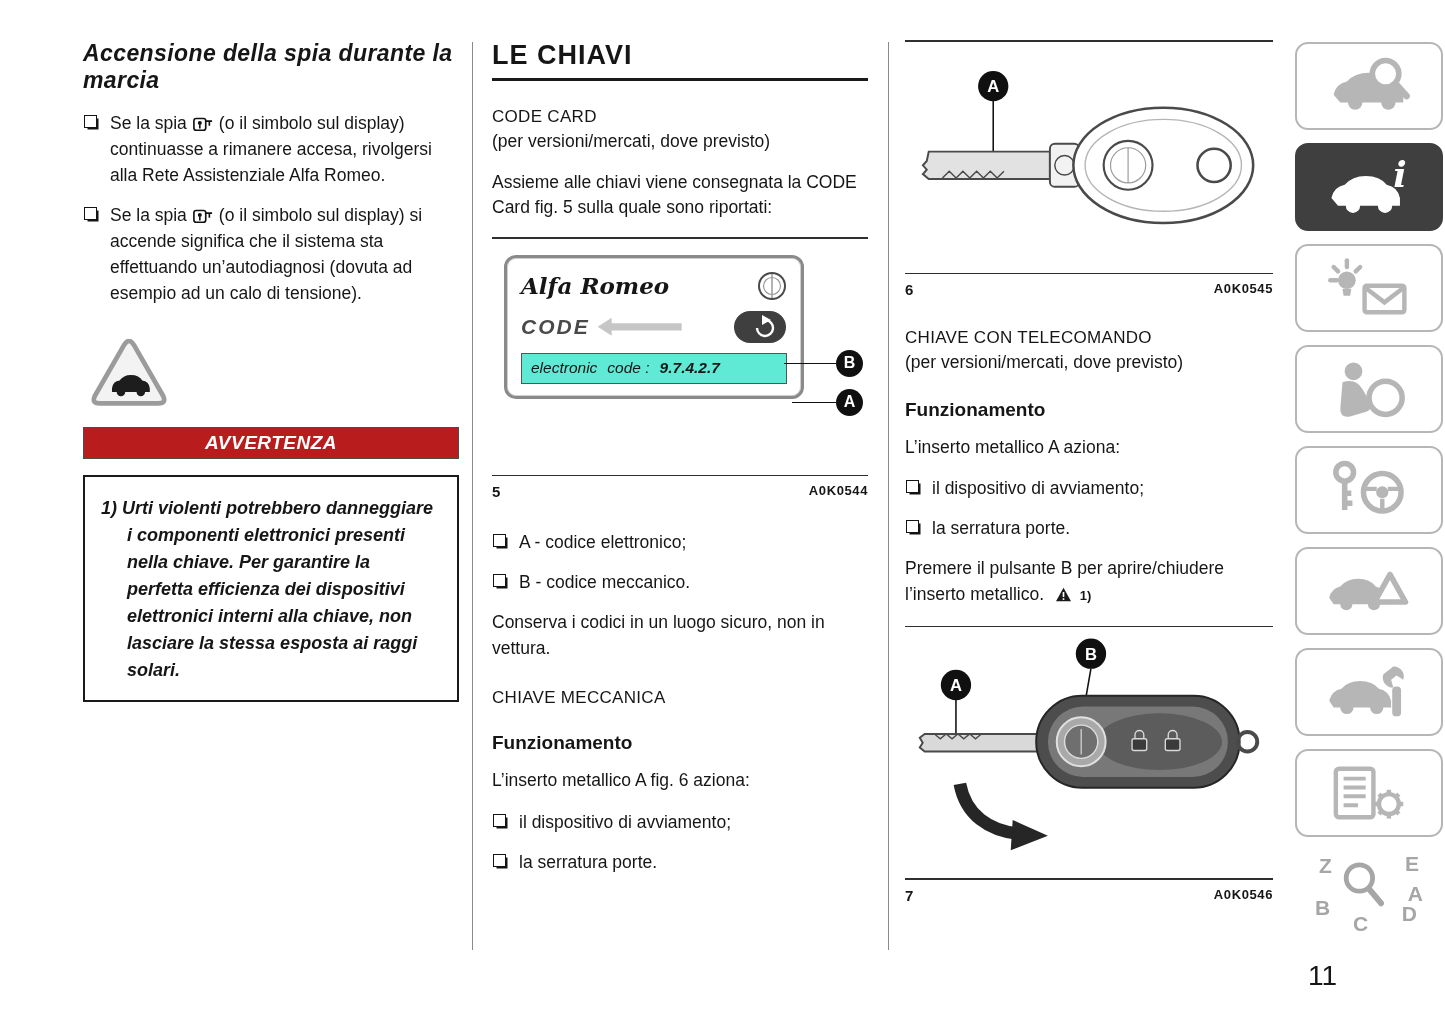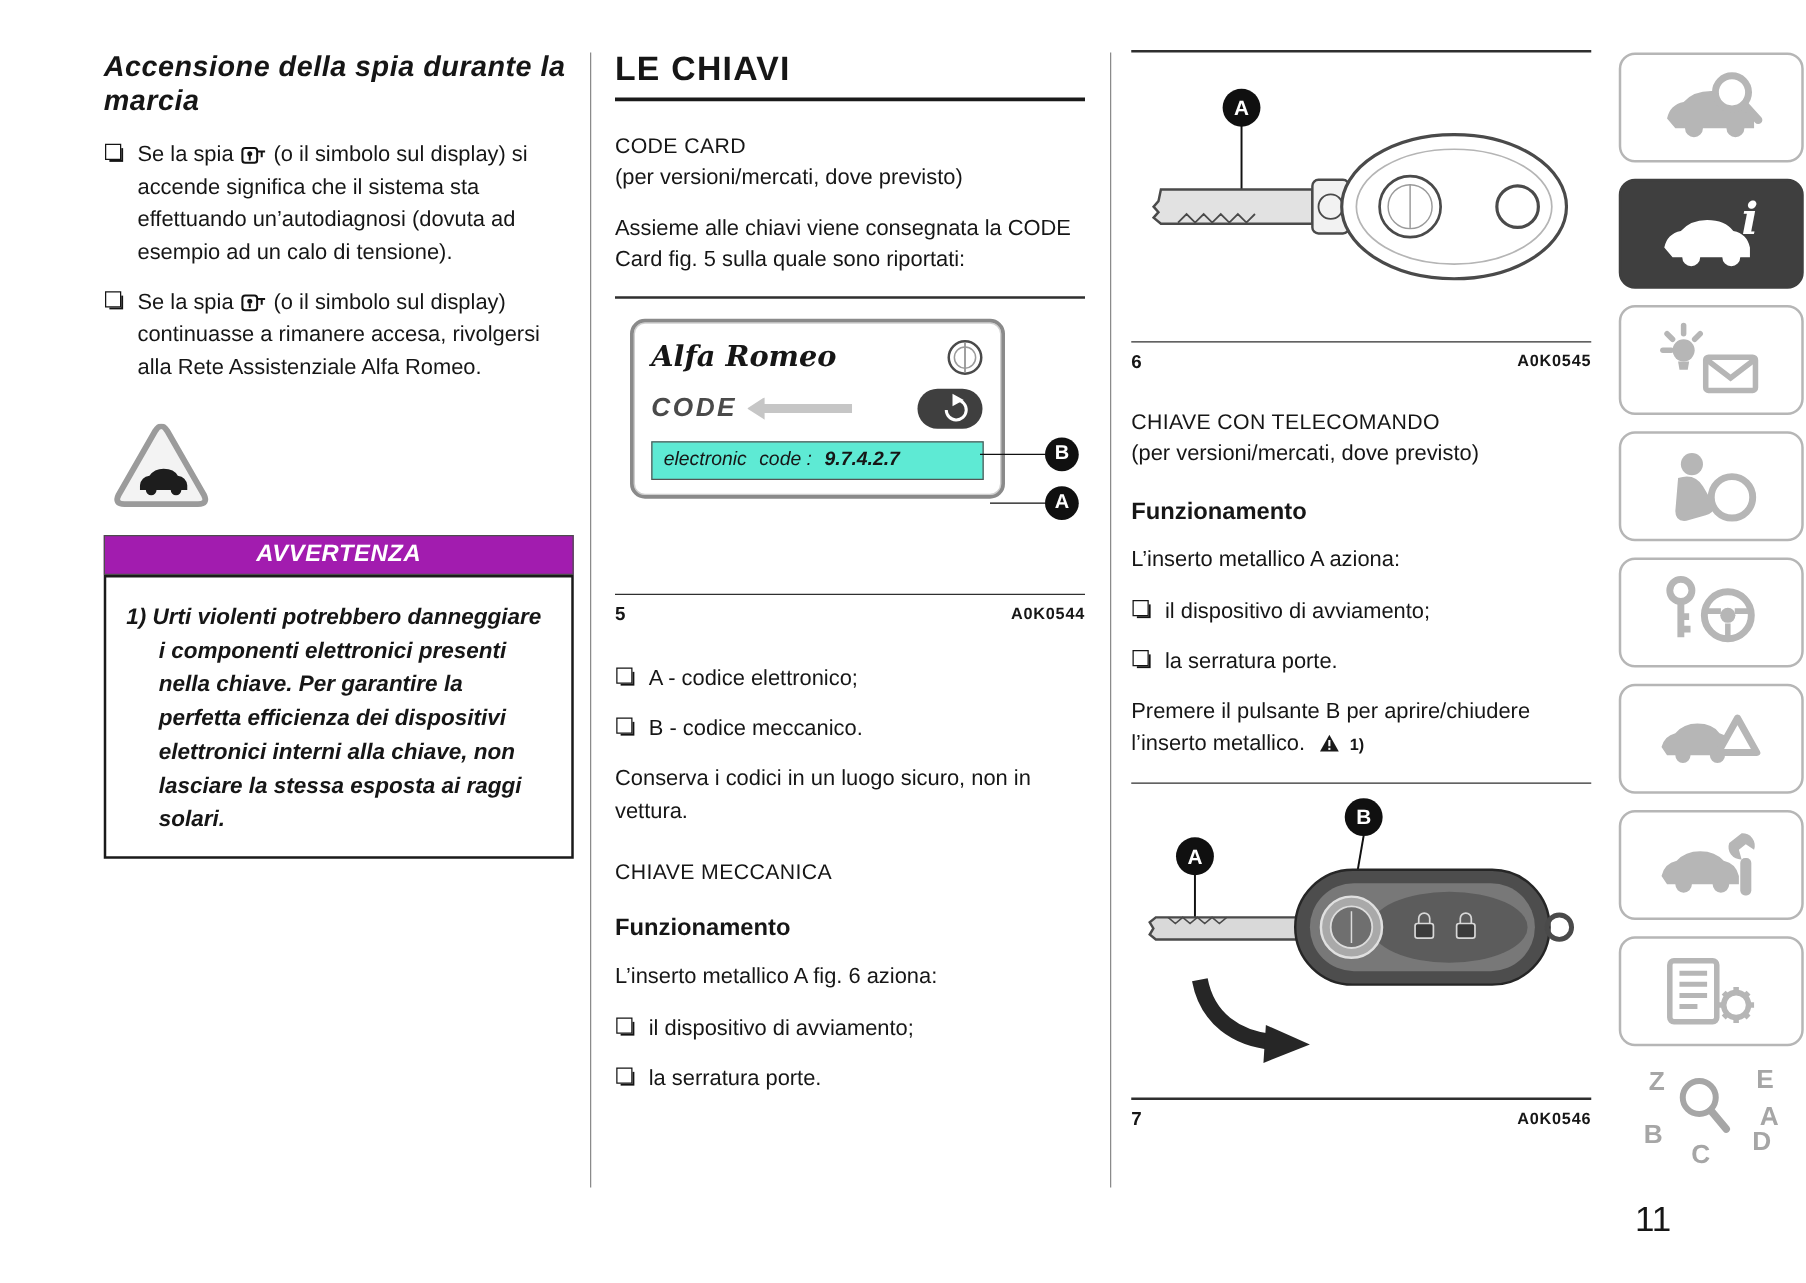--- a/index.html
+++ b/index.html
@@ -20,23 +20,23 @@
   .h-sec.first{margin-top:0;}
   .h-sub{font-size:19px;font-weight:bold;margin:24px 0 14px;}
   .sub{font-size:17.5px;margin:0 0 16px;line-height:1.4;}
   .body{font-size:17.5px;line-height:1.48;margin:0 0 16px;}
   .li{position:relative;padding-left:27px;margin:0 0 14px;font-size:17.5px;line-height:1.48;}
   .sq{position:absolute;left:1px;top:4px;width:11px;height:11px;border:1.8px solid #141414;background:#fff;box-shadow:2.5px 2.5px 0 -1px #141414;}
   .inline-key{vertical-align:-4px;margin:0 5px;}
 
   
   .tri-wrap{margin:32px 0 0 6px;}
-  .avv-bar{margin-top:14px;background:#a21caf;border:1px solid #4c4c4c;color:#fff;
+  .avv-bar{margin-top:14px;background:#b91c1c;border:1px solid #4c4c4c;color:#fff;
     font-style:italic;font-weight:bold;font-size:19px;text-align:center;padding:4px 0;letter-spacing:.5px;}
-  .warn-box{border:2px solid #1a1a1a;padding:18px 18px 16px 16px;}
+  .warn-box{border:2px solid #1a1a1a;margin-top:16px;padding:18px 18px 16px 16px;}
   .warn-box p{margin:0;font-style:italic;font-weight:bold;font-size:18px;line-height:1.5;padding-left:26px;text-indent:-26px;}
 
   
   .figure{margin:0 0 30px;}
   .figline{height:1.5px;background:#2f2f2f;}
   .figcap{display:flex;justify-content:space-between;margin-top:7px;font-weight:bold;}
   .fignum{font-size:15px;}
   .figcode{font-size:13px;letter-spacing:.6px;}
   .figsvg{display:block;margin:8px auto 8px;}
 
@@ -86,30 +86,30 @@
 <div class="col" id="col-left">
   <h1 class="h-page">Accensione della spia durante la marcia</h1>
 
   <p class="li">
     <span class="sq"></span>
     <span>Se la spia</span><svg class="inline-key" viewBox="0 0 24 22" width="22" height="20">
         <rect x="2" y="6" width="13" height="13" rx="2.5" fill="none" stroke="#111" stroke-width="1.8"></rect>
         <circle cx="8.5" cy="11" r="2.2" fill="#111"></circle>
         <path d="M8.5 13 v4" stroke="#111" stroke-width="1.8"></path>
         <path d="M15 9 h7 m-3 0 v5" stroke="#111" stroke-width="1.8" fill="none"></path>
-      </svg><span>(o il simbolo sul display) si accende significa che il sistema sta effettuando un’autodiagnosi (dovuta ad esempio ad un calo di tensione).</span>
+      </svg><span>(o il simbolo sul display) continuasse a rimanere accesa, rivolgersi alla Rete Assistenziale Alfa Romeo.</span>
   </p>
   <p class="li">
     <span class="sq"></span>
     <span>Se la spia</span><svg class="inline-key" viewBox="0 0 24 22" width="22" height="20">
         <rect x="2" y="6" width="13" height="13" rx="2.5" fill="none" stroke="#111" stroke-width="1.8"></rect>
         <circle cx="8.5" cy="11" r="2.2" fill="#111"></circle>
         <path d="M8.5 13 v4" stroke="#111" stroke-width="1.8"></path>
         <path d="M15 9 h7 m-3 0 v5" stroke="#111" stroke-width="1.8" fill="none"></path>
-      </svg><span>(o il simbolo sul display) continuasse a rimanere accesa, rivolgersi alla Rete Assistenziale Alfa Romeo.</span>
+      </svg><span>(o il simbolo sul display) si accende significa che il sistema sta effettuando un’autodiagnosi (dovuta ad esempio ad un calo di tensione).</span>
   </p>
 
   <div class="tri-wrap">
     <svg viewBox="0 0 84 74" width="80" height="70">
       <path d="M37 6 q5 -8 10 0 l31 54 q4 8 -5 8 H11 q-9 0 -5 -8 z" fill="#f3f3f3" stroke="#9b9b9b" stroke-width="5" stroke-linejoin="round"></path>
       <path d="M24 52 q1 -7 8 -8 q4 -6 12 -6 q9 0 12 6 q7 1 8 8 v4 h-5 a4.5 4.5 0 0 1 -9 0 h-12 a4.5 4.5 0 0 1 -9 0 h-5 z" fill="#1d1d1d"></path>
     </svg>
   </div>
 
   <div class="avv-bar">

